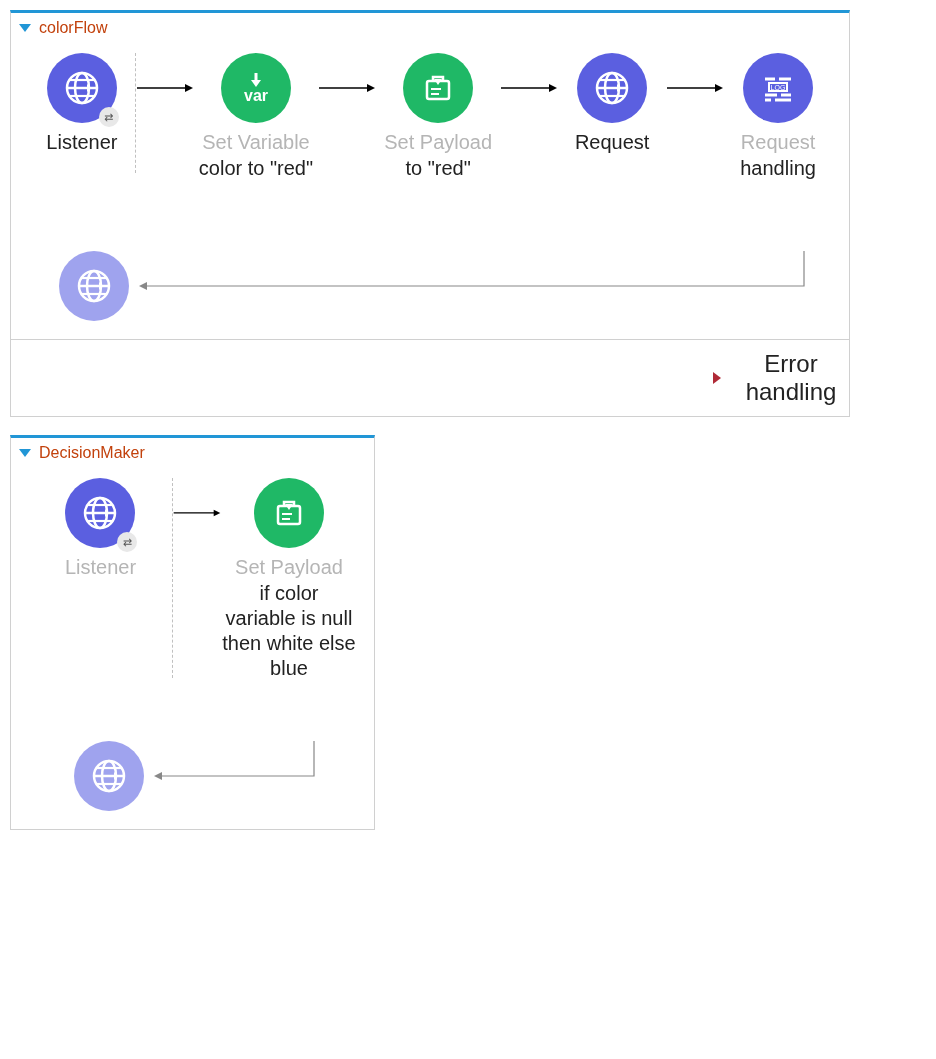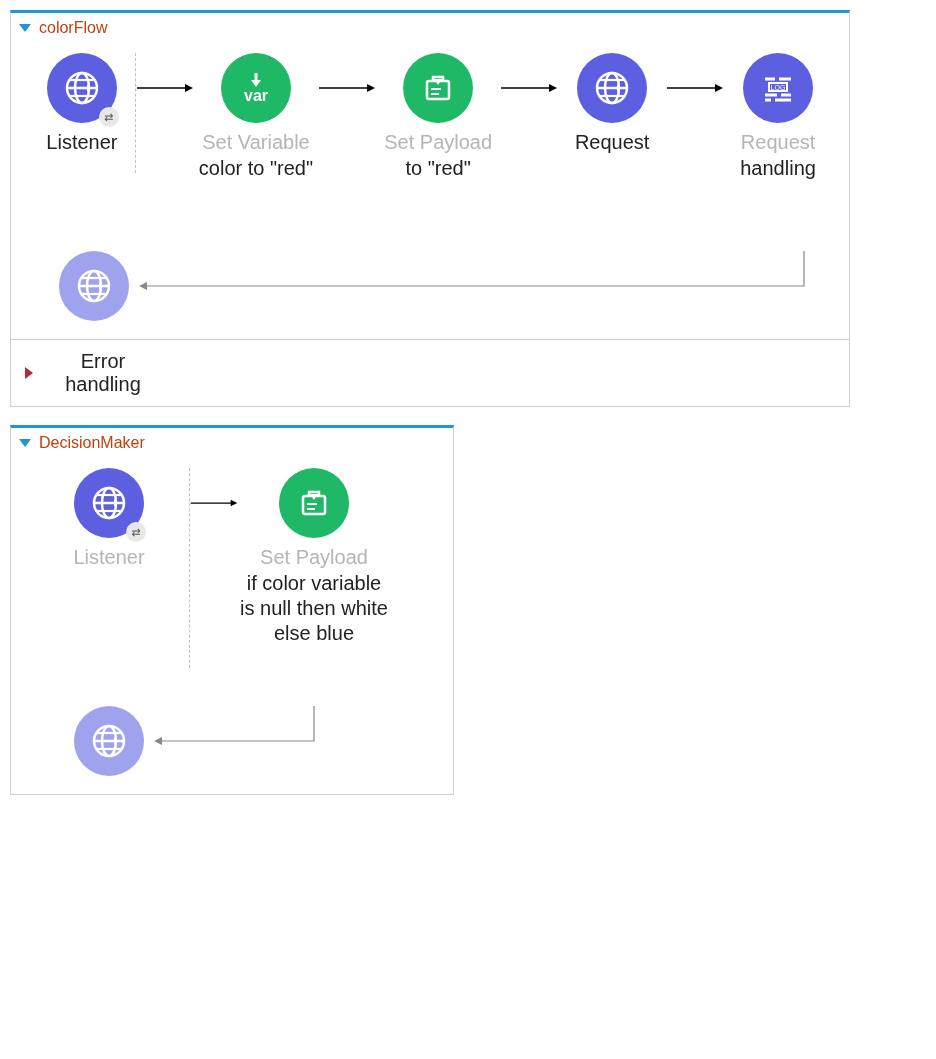--- a/index.html
+++ b/index.html
@@ -109,38 +109,39 @@
     display: flex;
     align-items: center;
     margin-top: 80px;
     position: relative;
   }
   .error-row {
     display: flex;
     align-items: center;
     border-top: 1px solid #d0d0d0;
     padding: 10px 8px;
-    font-size: 20px;
+    font-size: 24px;
     color: #222;
+    justify-content: flex-end;
   }
   .badge {
     position: absolute;
     bottom: -4px;
     right: -2px;
     width: 20px;
     height: 20px;
     border-radius: 50%;
     background: #e8e8e8;
     display:flex;
     align-items:center;
     justify-content:center;
     font-size:11px;
     color:#555;
   }
-  #panel2 { width: 444px; }
+  #panel2 { width: 365px; }
   .dash-between {
     position: relative;
     width: 0;
   }
 </style>
 </head>
 <body>
 
 <svg width="0" height="0" style="position:absolute">
   <defs>

